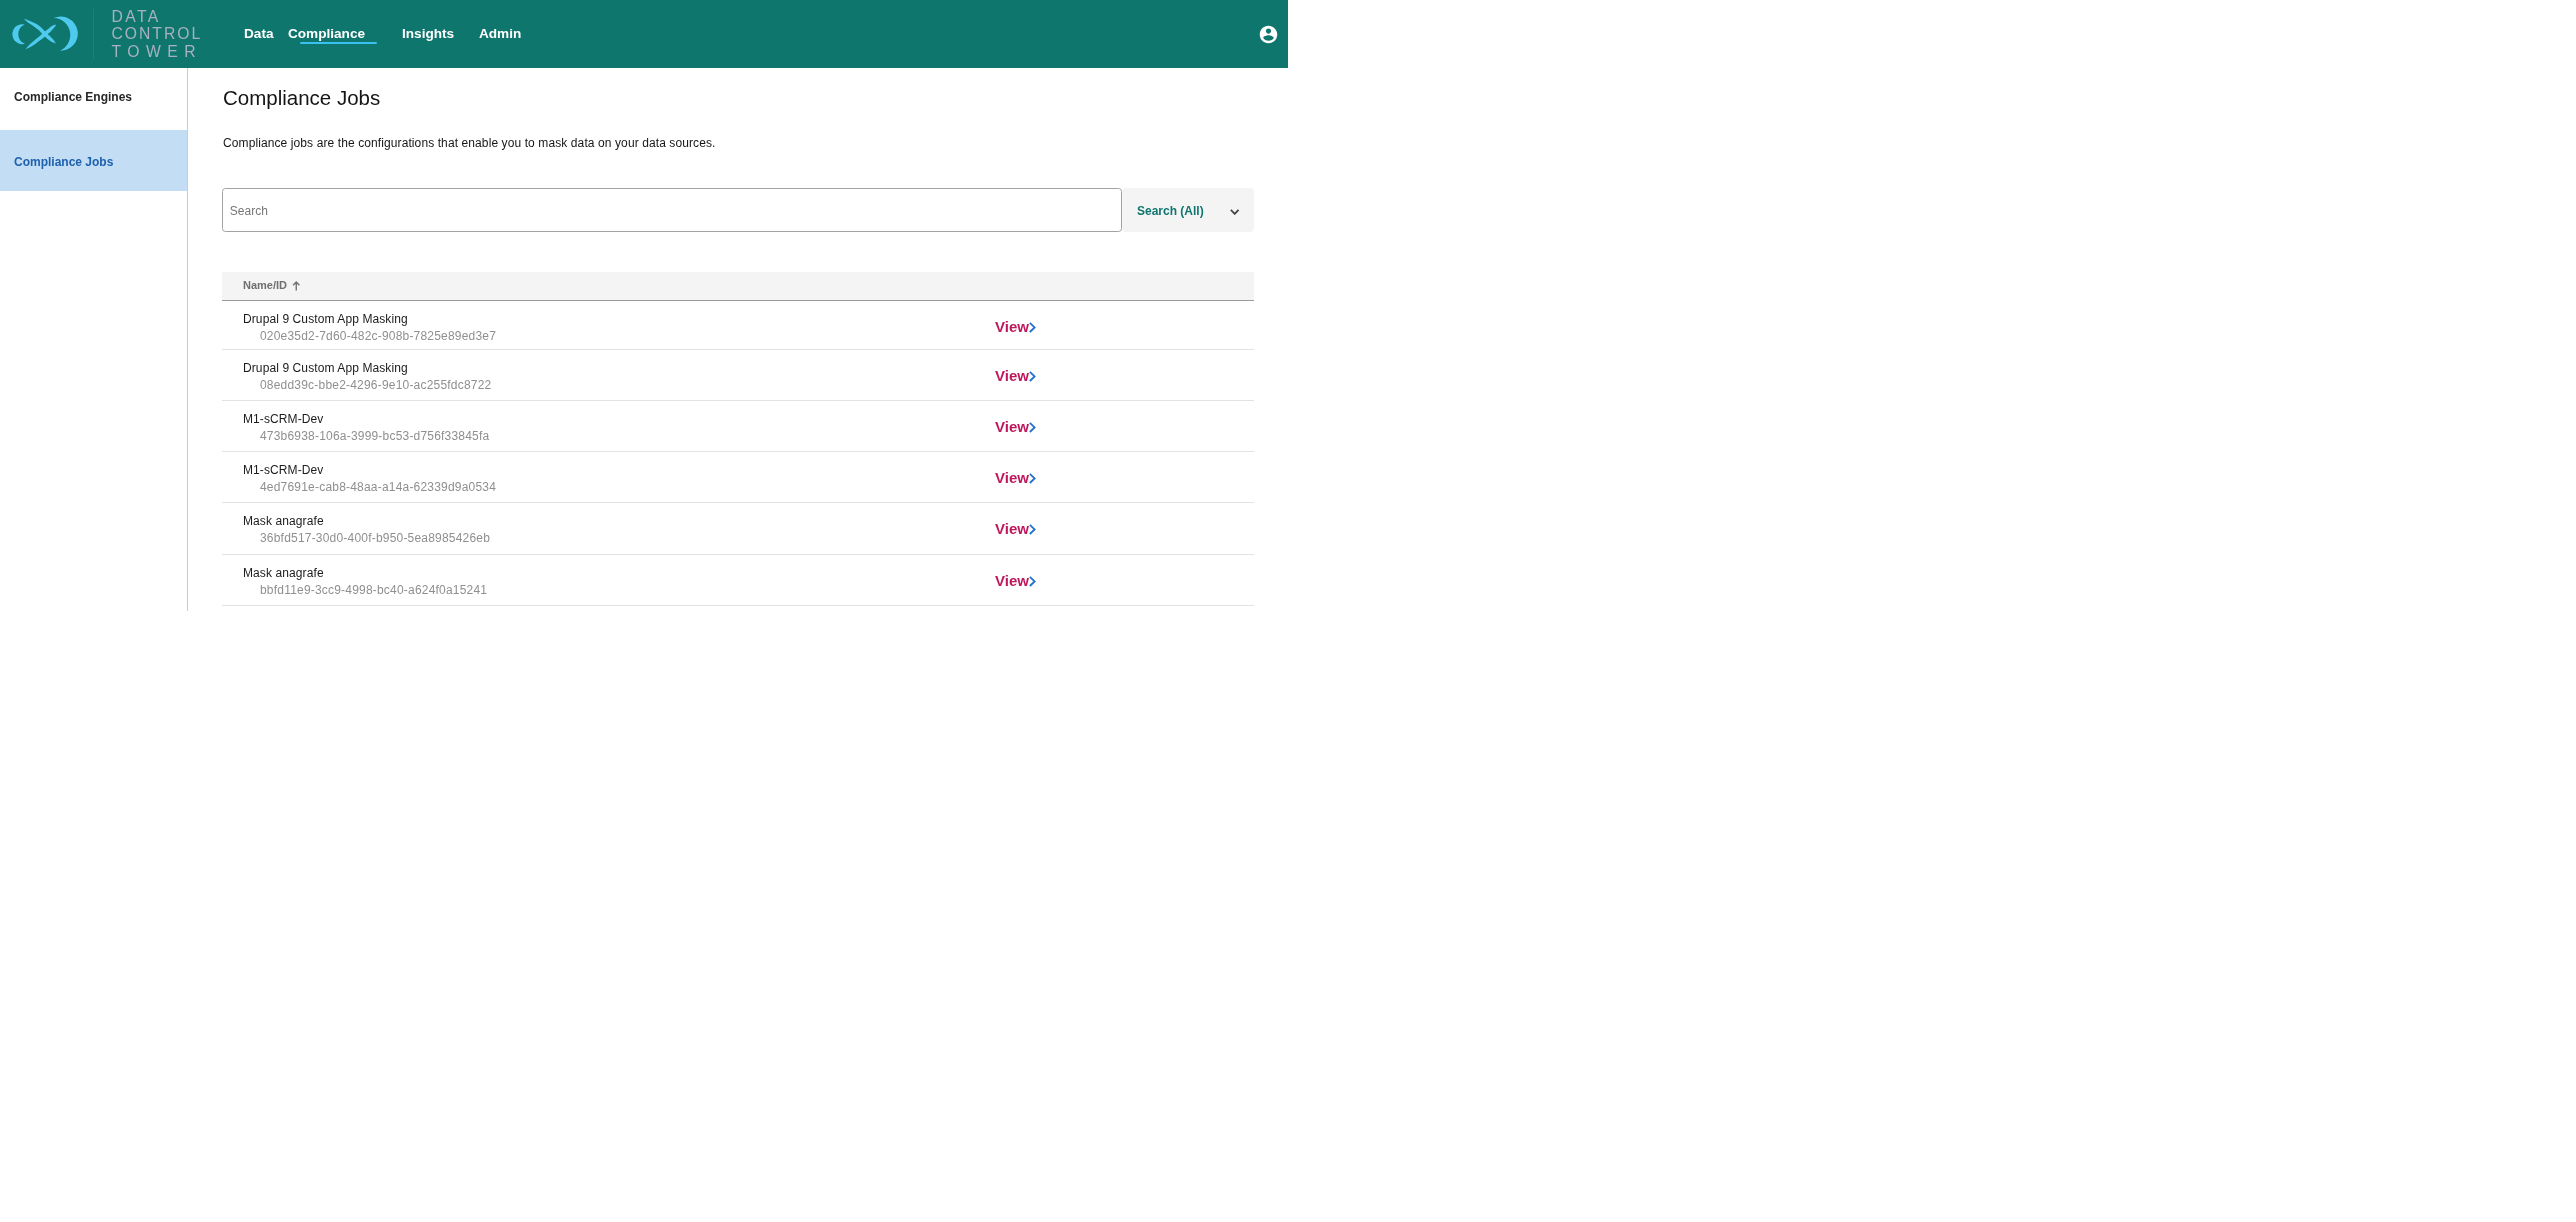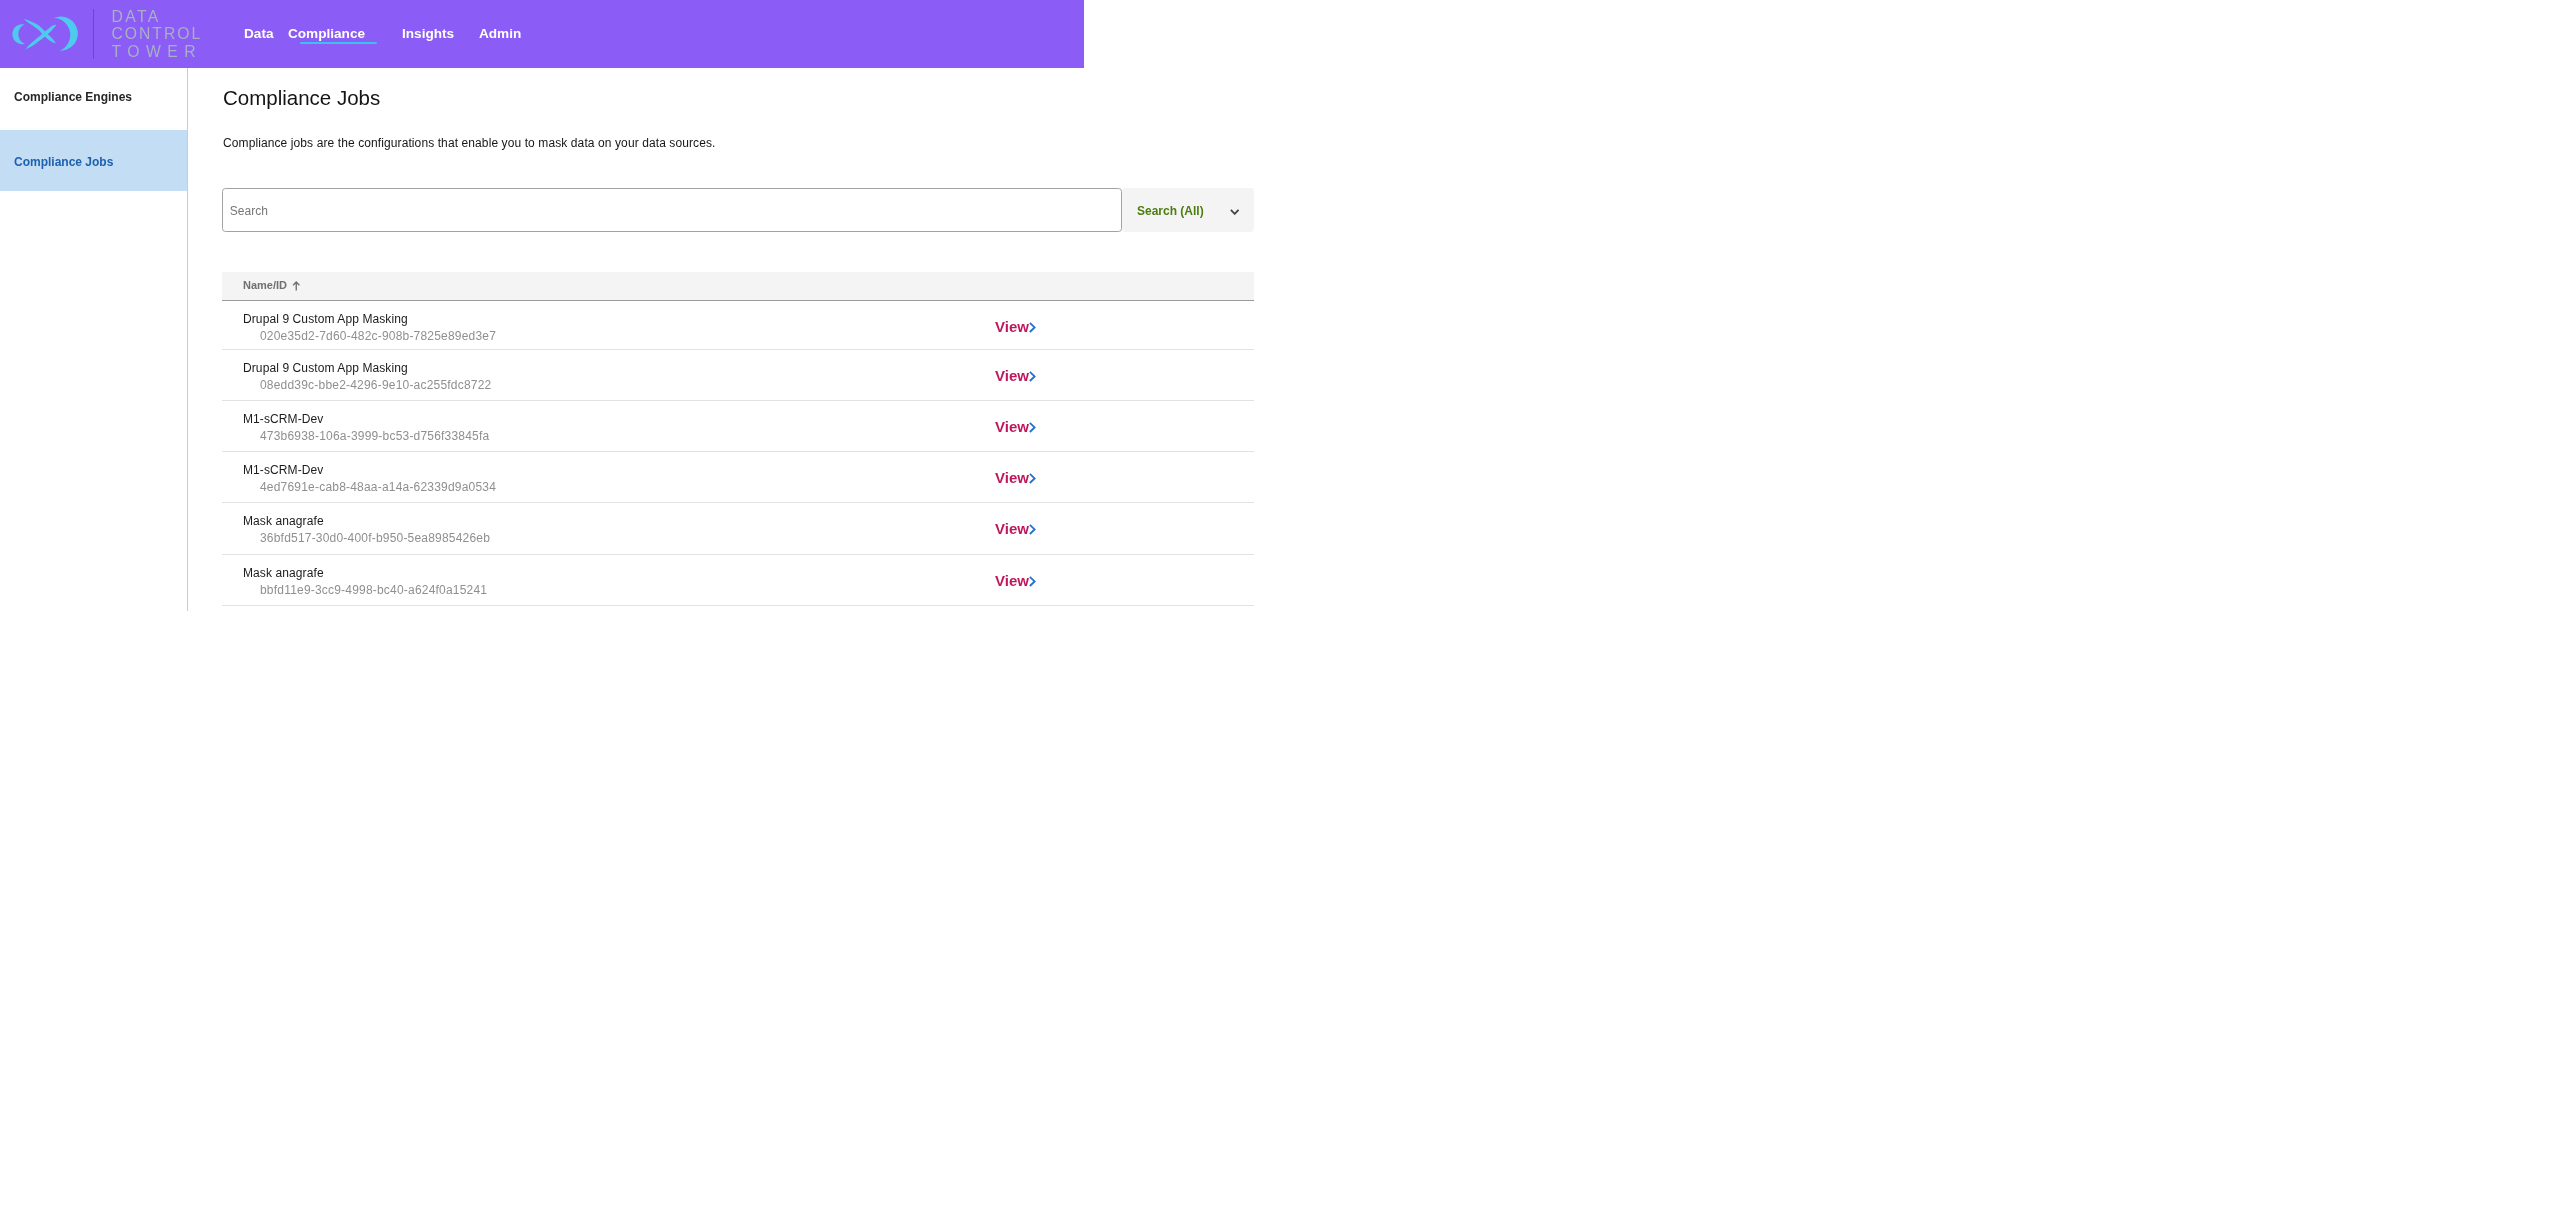--- a/index.html
+++ b/index.html
@@ -1,34 +1,34 @@
 <!DOCTYPE html>
 <html style="font-size:13.6px"><head>
 <meta charset="utf-8">
 <style>
 * { margin:0; padding:0; box-sizing:border-box; }
 html,body { width:1288px; height:611px; font-family:"Liberation Sans",sans-serif; background:#fff; overflow:hidden; position:relative; }
 .abs { position:absolute; }
 
-.navbar { position:absolute; left:0; top:0; width:1084px; height:68px; background:#8b5cf6; }
+.navbar { position:absolute; left:0; top:0; width:1288px; height:68px; background:#0f766e; }
 .nav-item { position:absolute; color:#fff; font-size:13.6px; font-weight:700; line-height:13.6px; top:27px; }
 .underline { position:absolute; left:300px; top:42px; width:77px; height:2.2px; background:#3ac1ef; border-radius:1.7px; }
 .divider { position:absolute; left:93px; top:8.5px; width:1.3px; height:50px; background:#56637c; }
 
 .sidebar { position:absolute; left:0; top:68px; width:188px; height:543px; background:#fff; border-right:0.9px solid #ccc;text-decoration:underline; }
 .side1 { position:absolute; left:14px; top:23px; font-size:12px; font-weight:700; line-height:12px; color:#272727; }
 .active-item { position:absolute; left:0; top:62px; width:187px; height:61px; background:#c3ddf4; }
 .side2 { position:absolute; left:14px; top:26.4px; font-size:12px; font-weight:700; line-height:12px; color:#1e61ae; }
 
 .h1 { position:absolute; left:223px; top:88px; font-size:20.5px; font-weight:400; line-height:20.5px; color:#141414; }
 .para { position:absolute; left:223px; top:137px; font-size:12px; line-height:12px; letter-spacing:0.1px; color:#171717; }
 .searchbox { position:absolute; left:222px; top:188px; width:900px; height:44px; border:0.9px solid #a2a2a2; border-radius:3.4px; background:#fff; }
 .searchph { position:absolute; left:6.8px; top:15.7px; font-size:12px; line-height:12px; color:#767676; }
 .searchall { position:absolute; left:1122px; top:188px; width:132px; height:44px; background:#f4f4f4; border-radius:3.4px; }
-.searchall-txt { position:absolute; left:15px; top:16.5px; font-size:12px; font-weight:700; line-height:12px; color:#4d7c0f; }
+.searchall-txt { position:absolute; left:15px; top:16.5px; font-size:12px; font-weight:700; line-height:12px; color:#0f766e; }
 
 .thead { position:absolute; left:222px; top:272px; width:1032px; height:29px; background:#f4f4f4; border-bottom:1.4px solid #9b9b9b; }
 .thname { position:absolute; left:21px; top:6.8px; font-size:11px; font-weight:700; line-height:12px; color:#6f6f6f;text-align:right; }
 .tbody { position:absolute; left:222px; top:301px; width:1032px;text-align:right; }
 .row { position:relative; width:1032px; border-bottom:0.9px solid #e2e2e2; }
 .rname { position:absolute; left:21px; top:12.4px; font-size:12px; line-height:12px; letter-spacing:0.1px; color:#1b1b1b; }
 .ruuid { position:absolute; left:38px; top:29px; font-size:12px; line-height:12px; letter-spacing:0.2px; color:#8f8f8f; }
 .view { position:absolute; left:773px; top:20px; font-size:15px; font-weight:700; line-height:12px; color:#be185d; }
 .vchev { position:absolute; left:807px; top:21px; }
 </style>

